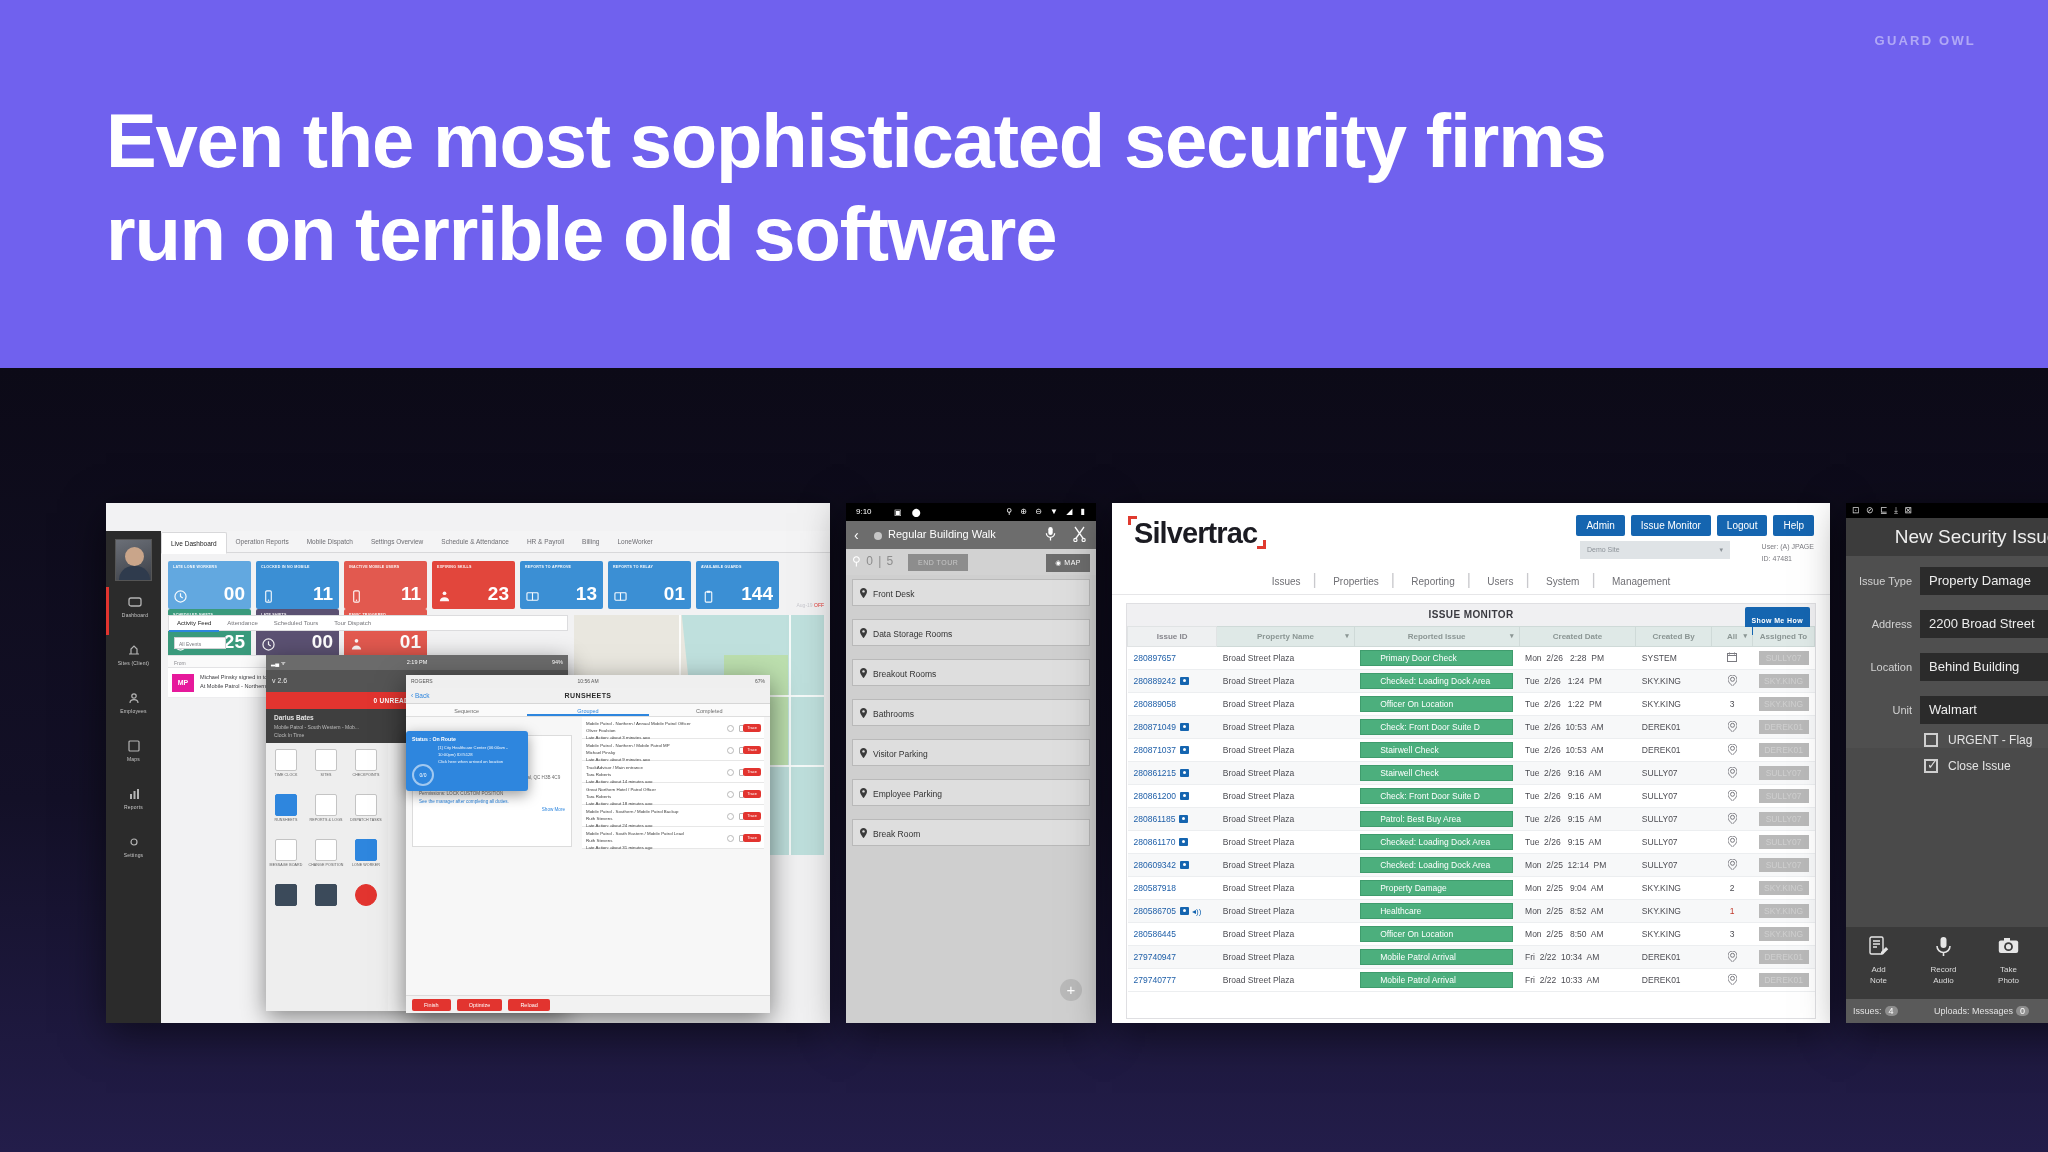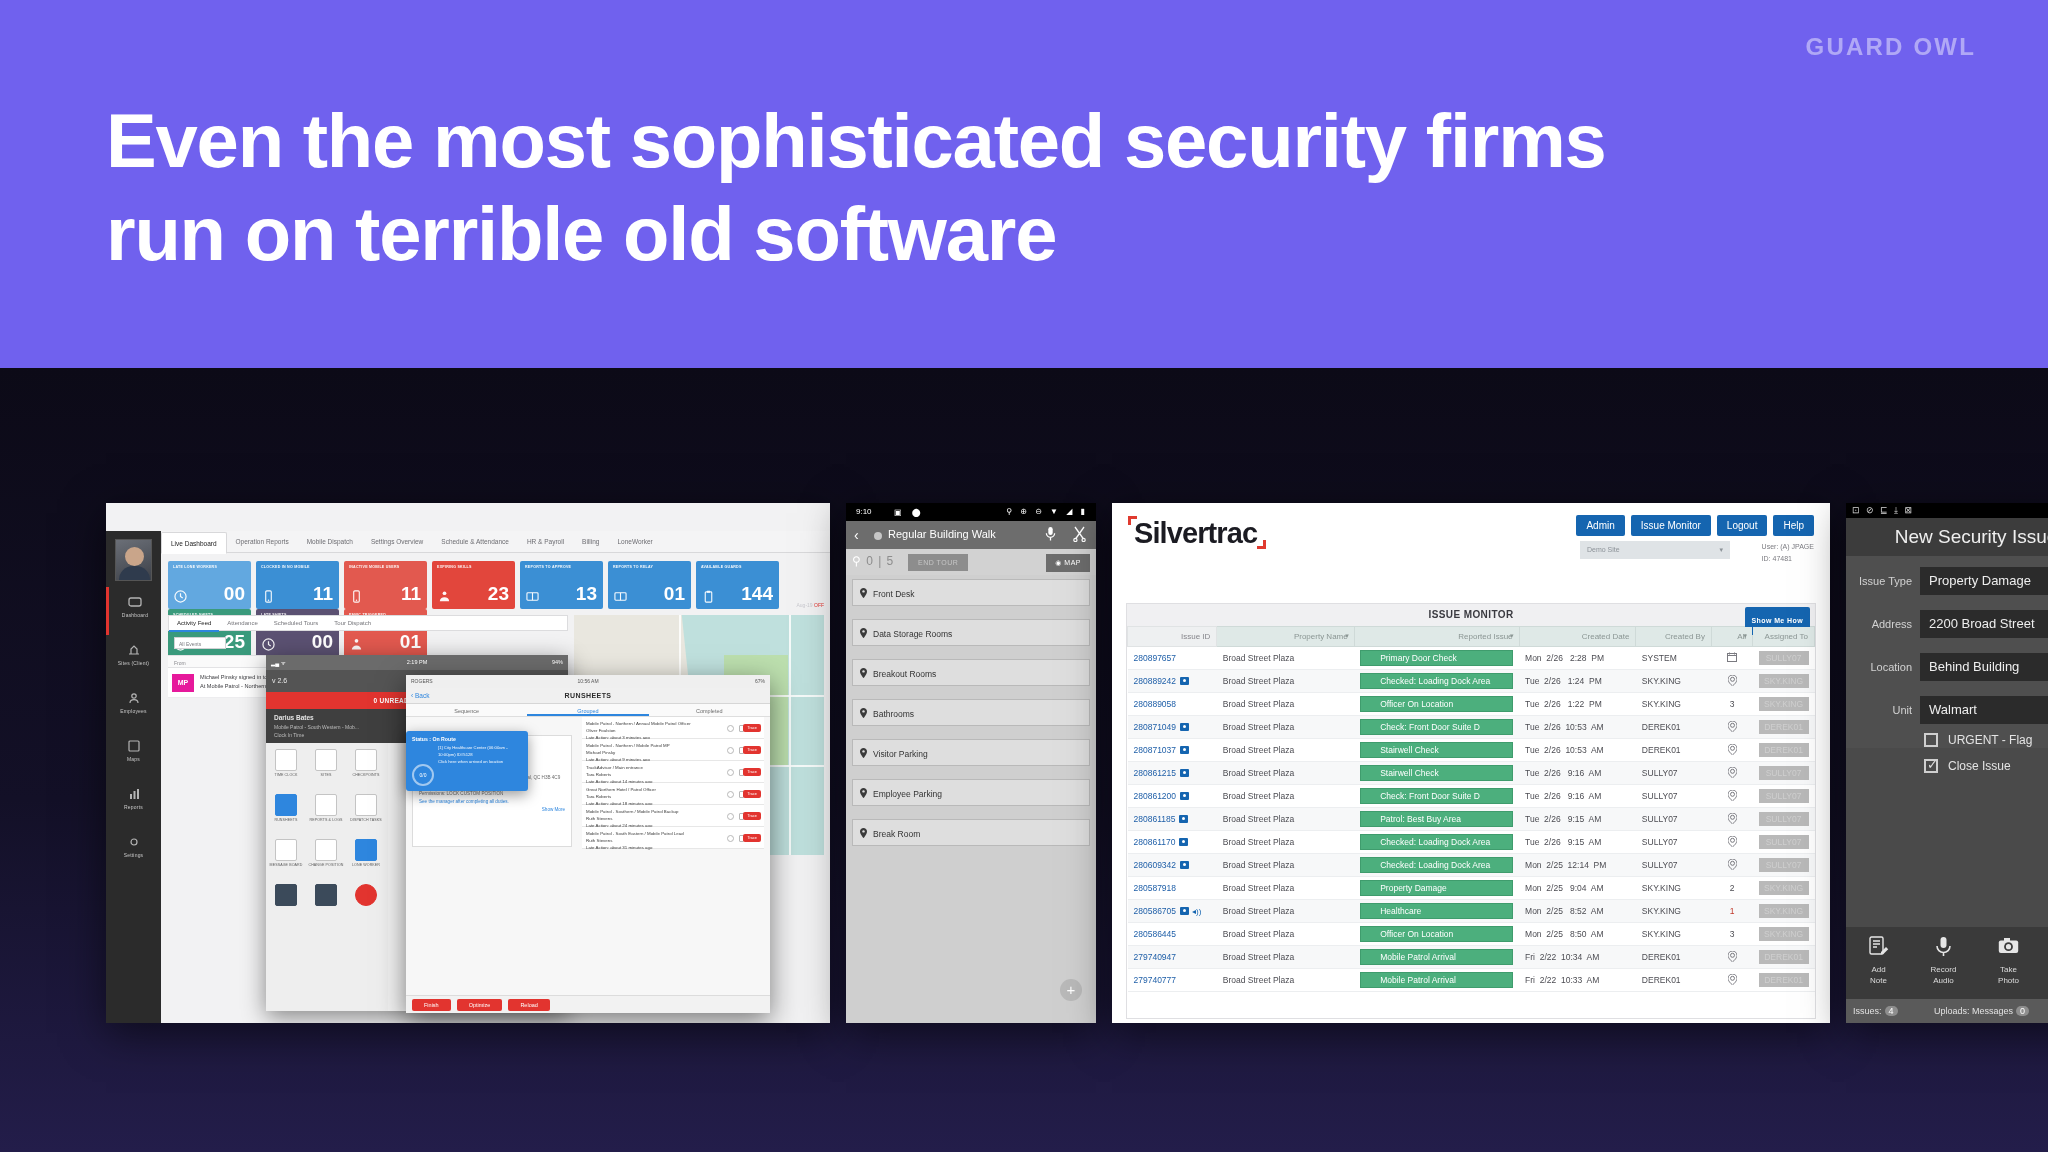--- a/index.html
+++ b/index.html
@@ -10,21 +10,21 @@
   }
   .page { position:relative; width:2048px; height:1152px; overflow:hidden; }
 
   
   .hero {
     position:absolute; left:0; top:0; width:2048px; height:368px;
     background:#7061ee;
   }
   .brand {
     position:absolute; right:72px; top:33px;
-    font-size:24px; font-weight:700; letter-spacing:2.2px;
+    font-size:13px; font-weight:700; letter-spacing:2.2px;
     color:rgba(255,255,255,0.45);
   }
   .headline {
     position:absolute; left:106px; top:95px;
     font-size:76px; line-height:1.22; font-weight:700;
     color:#ffffff; letter-spacing:-1.2px;
   }
 
   
   .stage {
@@ -238,22 +238,22 @@
             border-bottom:1px solid #e6e6e8; }
   .sv-nav span { font-size:10px; color:#6f6f74; padding:0 12px; line-height:26px; }
   .sv-nav i { color:#c9c9cd; font-style:normal; }
   .sv-panel { position:absolute; left:14px; right:14px; top:100px; bottom:4px;
               border:1px solid #dfdfe2; }
   .sv-ttl { height:22px; background:#f0f0f2; text-align:center; font-size:10px;
             font-weight:700; color:#3a3a40; line-height:22px; position:relative; letter-spacing:.4px; }
   .sv-showme { position:absolute; right:5px; top:3px; background:#1565b0; color:#fff;
                font-size:7px; padding:3px 7px; border-radius:2px; }
   .sv-table { width:100%; border-collapse:collapse; table-layout:fixed; }
-  .sv-table th { background:#dfe9e7; color:#8b9694; font-size:8px; font-weight:400;
-                 text-align:right; padding:5px 6px; border:1px solid #cfdad8; position:relative; }
+  .sv-table th { background:#dfe9e7; color:#8b9694; font-size:8px; font-weight:700;
+                 text-align:center; padding:5px 6px; border:1px solid #cfdad8; position:relative; }
   .sv-table th.plain { background:#eef0f1; color:#86868c; border-color:#e0e3e4; }
   .sv-table th .ch { position:absolute; right:5px; top:5px; font-size:7px; }
   .sv-table td { font-size:8.5px; padding:3px 6px; color:#4c4c52; border-bottom:1px solid #eceef0;
                  white-space:nowrap; overflow:hidden; }
   .sv-table tr:nth-child(even) td { background:#f7f8f9; }
   .sv-id { color:#1f5fa8; }
   .sv-cam { display:inline-block; width:9px; height:8px; background:#1565b0; border-radius:1px;
             margin-left:4px; position:relative; vertical-align:-1px; }
   .sv-cam::after{content:"";position:absolute;left:3px;top:2px;width:3px;height:3px;
             border-radius:50%;background:#fff;}
@@ -746,20 +746,28 @@
         <div class="sv-btn">Help</div>
       </div>
       <div class="sv-site">
         <span>Demo Site</span>
         <span class="ch">▾</span>
       </div>
       <div class="sv-user">
         <div>User: (A) JPAGE</div>
         <div>ID: 47481</div>
       </div>
+      <div class="sv-nav">
+        <span>Issues</span><i>|</i>
+        <span>Properties</span><i>|</i>
+        <span>Reporting</span><i>|</i>
+        <span>Users</span><i>|</i>
+        <span>System</span><i>|</i>
+        <span>Management</span>
+      </div>
       <div class="sv-panel">
         <div class="sv-ttl">
           <span>ISSUE MONITOR</span>
           <span class="sv-showme">Show Me How</span>
         </div>
         <table class="sv-table">
           <colgroup>
                 <col style="width:13%">
                 <col style="width:20%">
                 <col style="width:24%">

